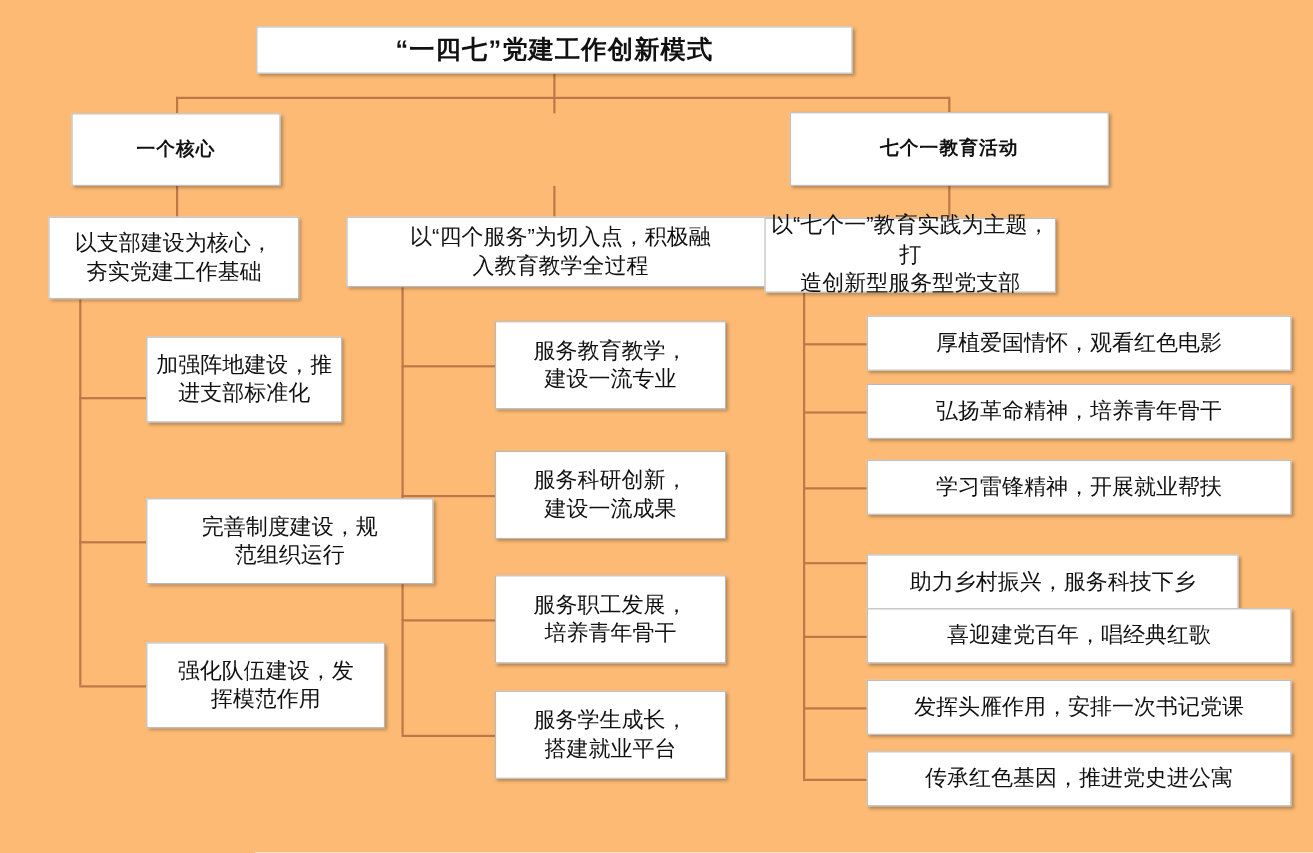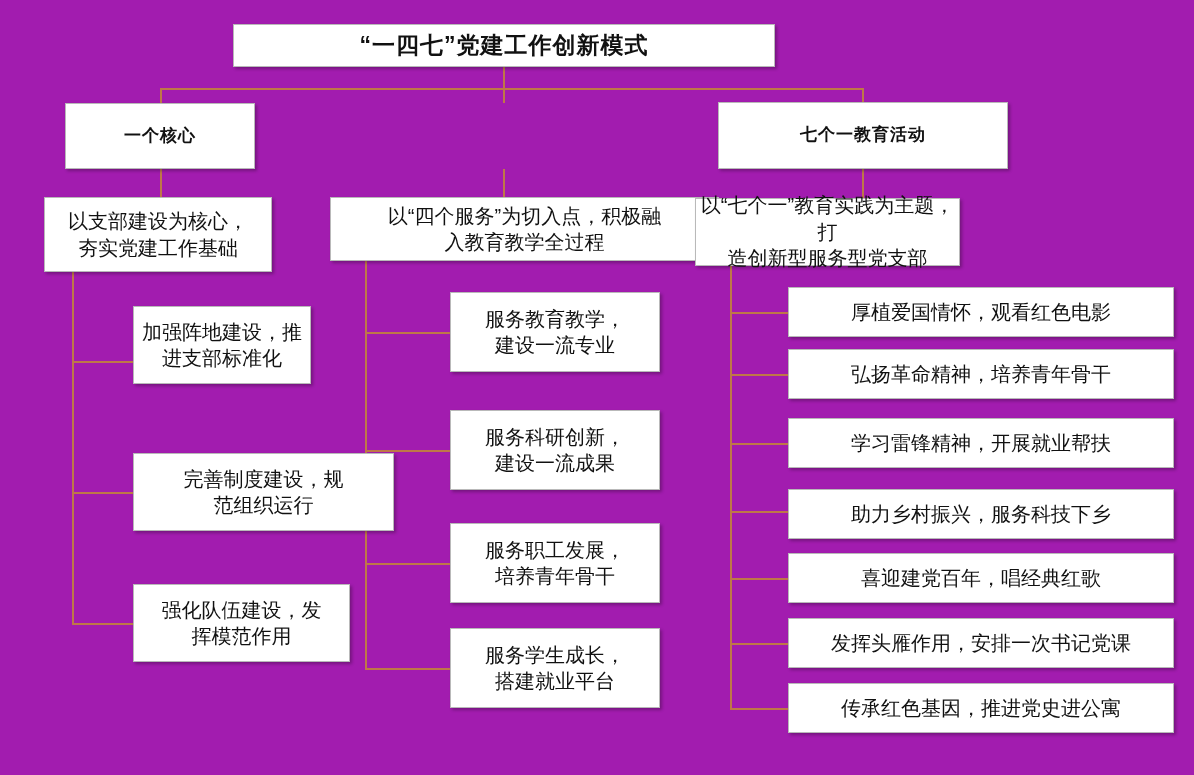--- a/index.html
+++ b/index.html
@@ -1,19 +1,19 @@
 <!DOCTYPE html>
 <html><head>
 <meta charset="utf-8">
 <style>
   html,body{margin:0;padding:0;background:#ffffff;}
   .canvas{
     position:relative;
     width:1194px;height:775px;
-    background:#a21caf;
+    background:#fdba74;
     font-family:"Liberation Sans", sans-serif;
     color:#111111;
     overflow:hidden;
   }
   .node{
     position:absolute;
     background:#ffffff;
     border:1px solid #b9b9b9;
     box-shadow:2px 2px 3px rgba(0,0,0,0.28);
     display:flex;
@@ -75,21 +75,21 @@
     <span>一个核心</span>
   </div>
   <div class="node header" style="left:718px;top:102px;width:290px;height:67px">
     <span>七个一教育活动</span>
   </div>
 
   <div class="node desc" style="left:44px;top:197px;width:228px;height:75px">
     <span>以支部建设为核心，
 夯实党建工作基础</span>
   </div>
-  <div class="node desc" style="left:330px;top:197px;width:389px;height:64px">
+  <div class="node desc" style="left:315px;top:197px;width:389px;height:64px">
     <span>以“四个服务”为切入点，积极融
 入教育教学全过程</span>
   </div>
   <div class="node desc" style="left:695px;top:198px;width:265px;height:68px">
     <span>以“七个一”教育实践为主题，打
 造创新型服务型党支部</span>
   </div>
 
   <div class="node leaf" style="left:133px;top:306px;width:178px;height:78px">
     <span>加强阵地建设，推
@@ -123,21 +123,21 @@
 
   <div class="node leaf" style="left:788px;top:287px;width:386px;height:50px">
     <span>厚植爱国情怀，观看红色电影</span>
   </div>
   <div class="node leaf" style="left:788px;top:349px;width:386px;height:50px">
     <span>弘扬革命精神，培养青年骨干</span>
   </div>
   <div class="node leaf" style="left:788px;top:418px;width:386px;height:50px">
     <span>学习雷锋精神，开展就业帮扶</span>
   </div>
-  <div class="node leaf" style="left:788px;top:489px;width:386px;height:50px">
+  <div class="node leaf" style="left:788px;top:504px;width:338px;height:50px">
     <span>助力乡村振兴，服务科技下乡</span>
   </div>
   <div class="node leaf" style="left:788px;top:553px;width:386px;height:50px">
     <span>喜迎建党百年，唱经典红歌</span>
   </div>
   <div class="node leaf" style="left:788px;top:618px;width:386px;height:50px">
     <span>发挥头雁作用，安排一次书记党课</span>
   </div>
   <div class="node leaf" style="left:788px;top:683px;width:386px;height:50px">
     <span>传承红色基因，推进党史进公寓</span>

